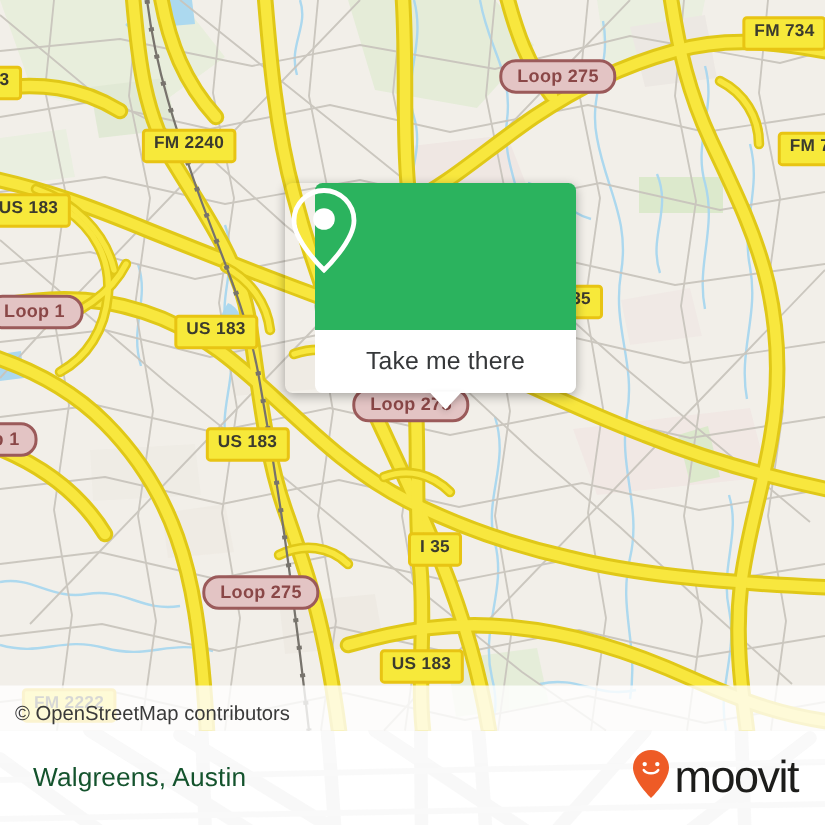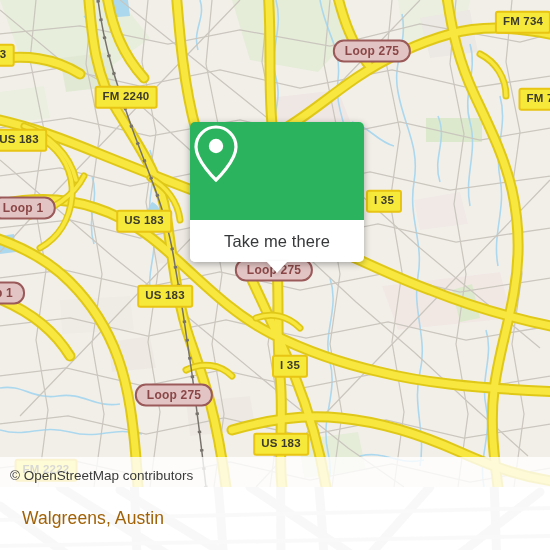--- a/index.html
+++ b/index.html
@@ -42,20 +42,21 @@
     text-align:center;
   }
 
   
   #popup{
     position:absolute;left:190px;top:122px;width:174px;
     border-radius:5px;
     box-shadow:0 2px 7px rgba(0,0,0,.32);
     overflow:visible;
     z-index:40;
+    padding-left:20px;
   }
   #popup-head{
     background:#2bb35e;
     height:98px;border-radius:5px 5px 0 0;
     display:flex;align-items:center;justify-content:center;
   }
   #popup-head svg{display:block;}
   #popup-foot{
     background:#fff;height:42px;border-radius:0 0 5px 5px;
     display:flex;align-items:center;justify-content:center;
@@ -87,21 +88,21 @@
   #footer{
     position:absolute;left:0;top:487px;width:550px;height:63px;
     background:#ffffff;overflow:hidden;
   }
   #footer-watermark{position:absolute;left:0;top:-487px;opacity:.045;}
   #footer-inner{
     position:relative;z-index:2;
     display:flex;align-items:center;justify-content:space-between;
     height:63px;padding:0 18px 0 22px;box-sizing:border-box;
   }
-  #place-title{font-size:17.5px;color:#a16207;letter-spacing:.1px;}
+  #place-title{font-size:17.5px;color:#14532d;letter-spacing:.1px;}
   #brand{display:flex;align-items:center;gap:3px;}
   #brand-word{
     font-size:30px;letter-spacing:-1px;color:#1d1d1b;
     font-weight:normal;line-height:1;
   }
 </style>
 </head>
 <body>
 
 <div id="app">
@@ -307,16 +308,27 @@
         <path d="M60,487 L240,600"></path>
       </g>
       <g stroke="#8a8a8a" fill="none" stroke-width="4">
         <path d="M0,520 L550,508"></path>
         <path d="M0,546 L550,536"></path>
       </g>
     </svg>
 
     <div id="footer-inner">
       <div id="place-title">Walgreens, Austin</div>
+      <div id="brand">
+        <span>
+          <svg width="26" height="34" viewBox="0 0 26 34" aria-hidden="true">
+            <path d="M13 1 C6.4 1 1 6.3 1 12.8 C1 21.4 13 33 13 33 C13 33 25 21.4 25 12.8 C25 6.3 19.6 1 13 1 Z" fill="#ee5b26"></path>
+            <circle cx="8.8" cy="10.4" r="1.45" fill="#ffffff"></circle>
+            <circle cx="17.2" cy="10.4" r="1.45" fill="#ffffff"></circle>
+            <path d="M8.2 14.4 C10.0 17.2 16.0 17.2 17.8 14.4" fill="none" stroke="#ffffff" stroke-width="1.7" stroke-linecap="round"></path>
+          </svg>
+        </span>
+        <span id="brand-word">moovit</span>
+      </div>
     </div>
   </div>
 
 </div>
 
 </body></html>

